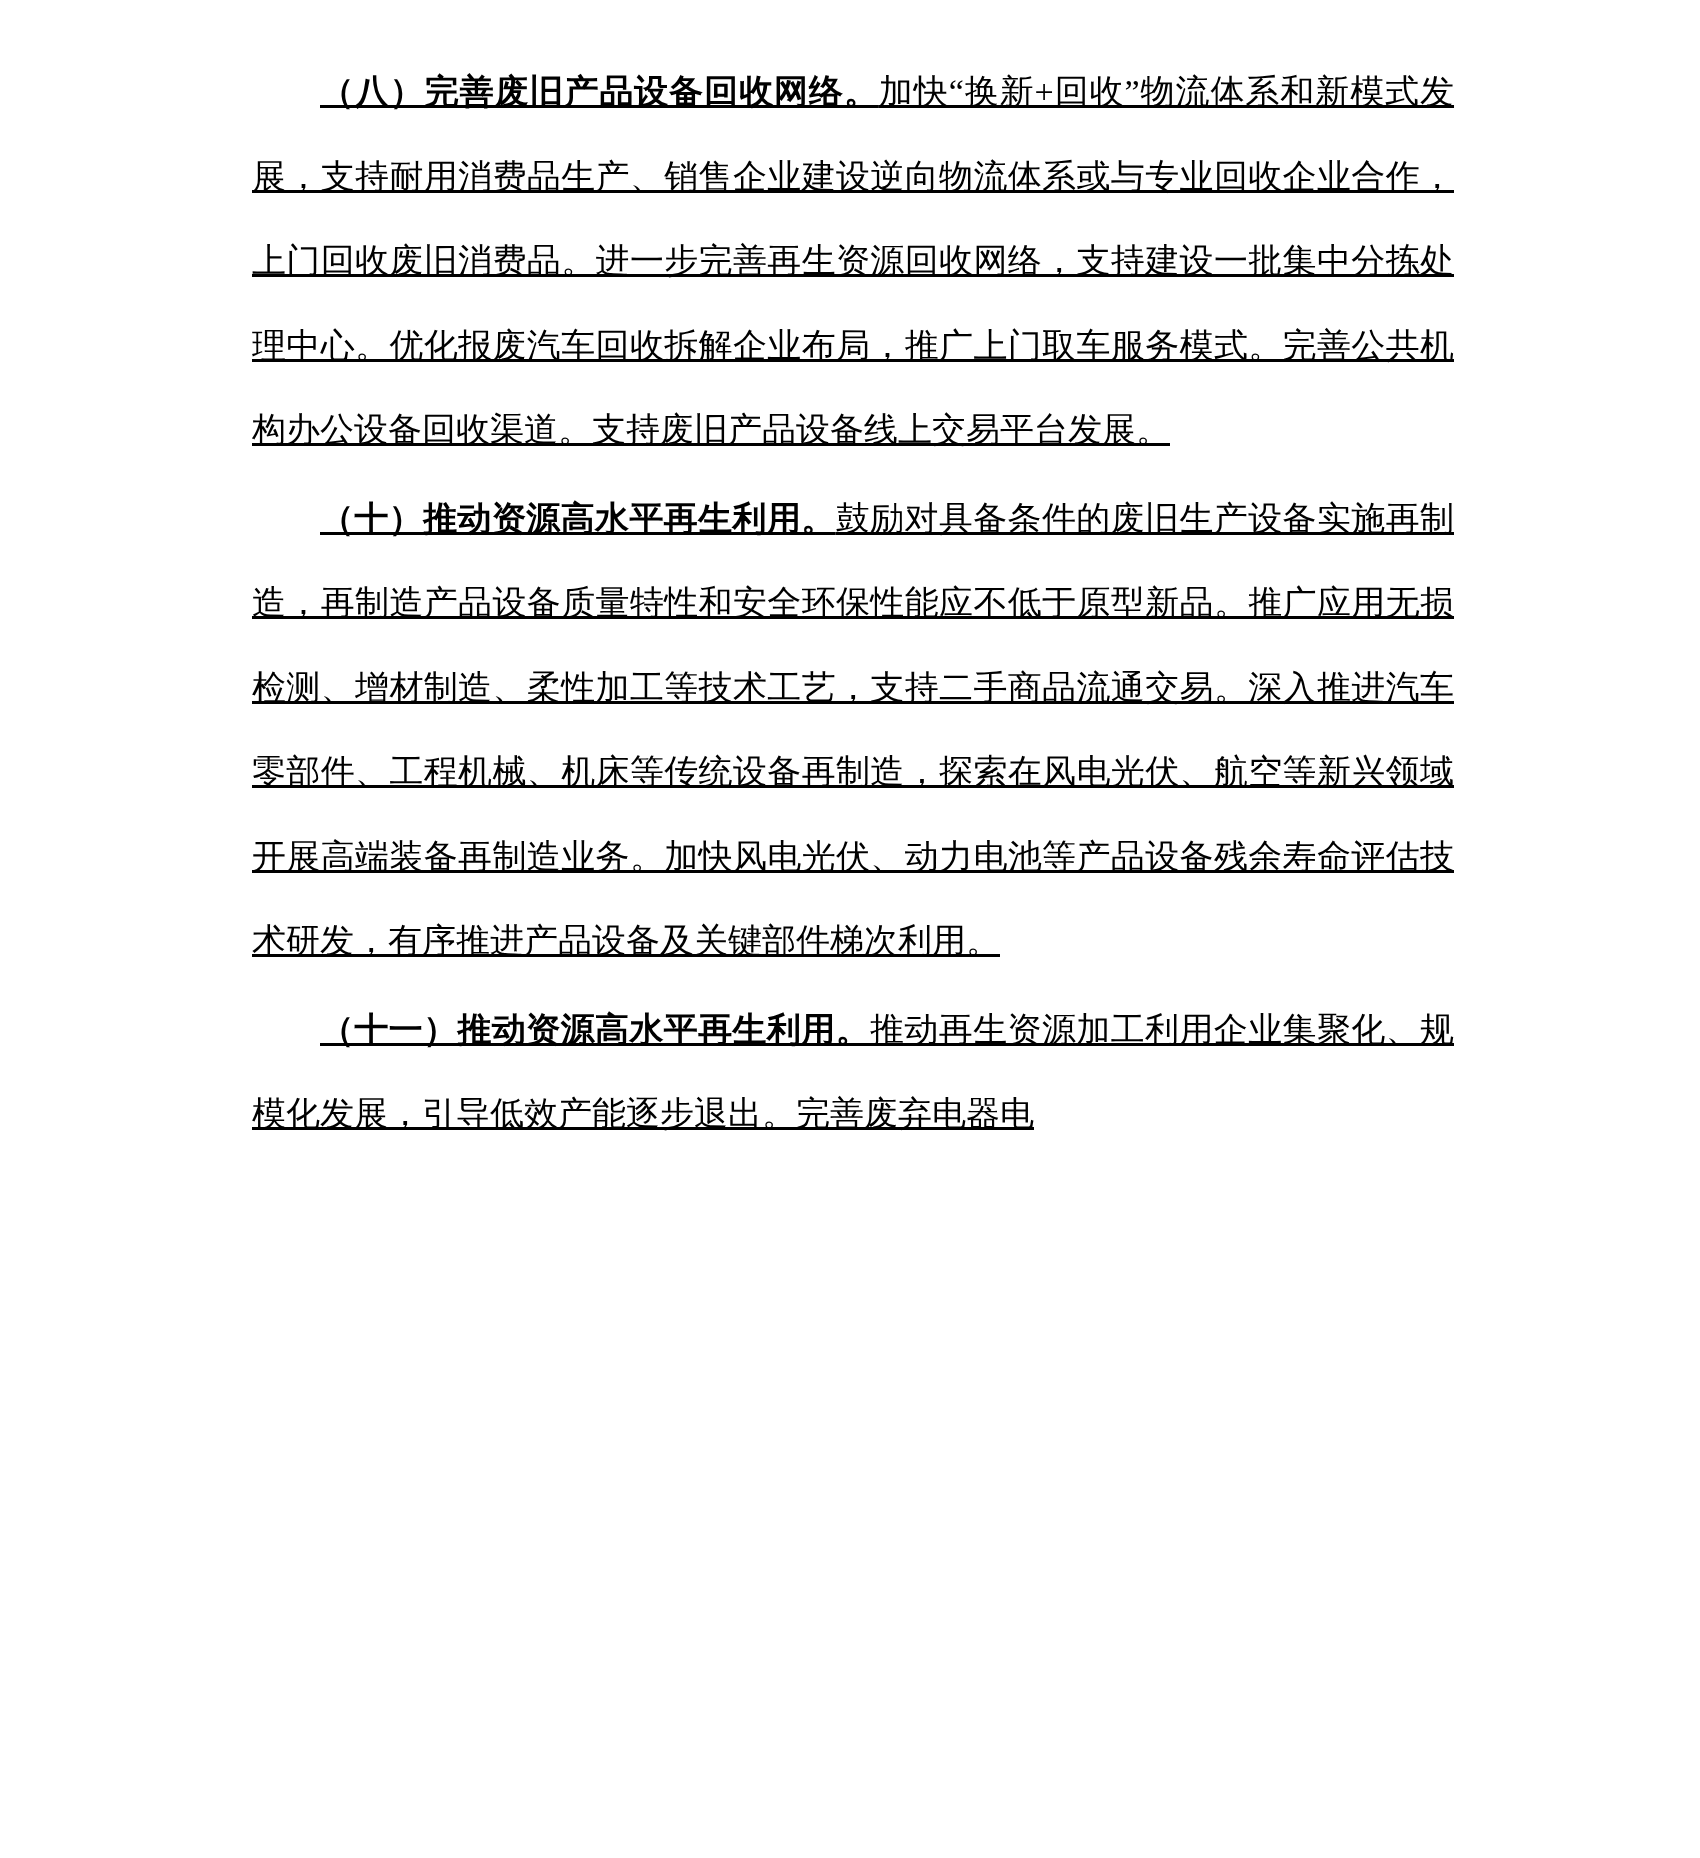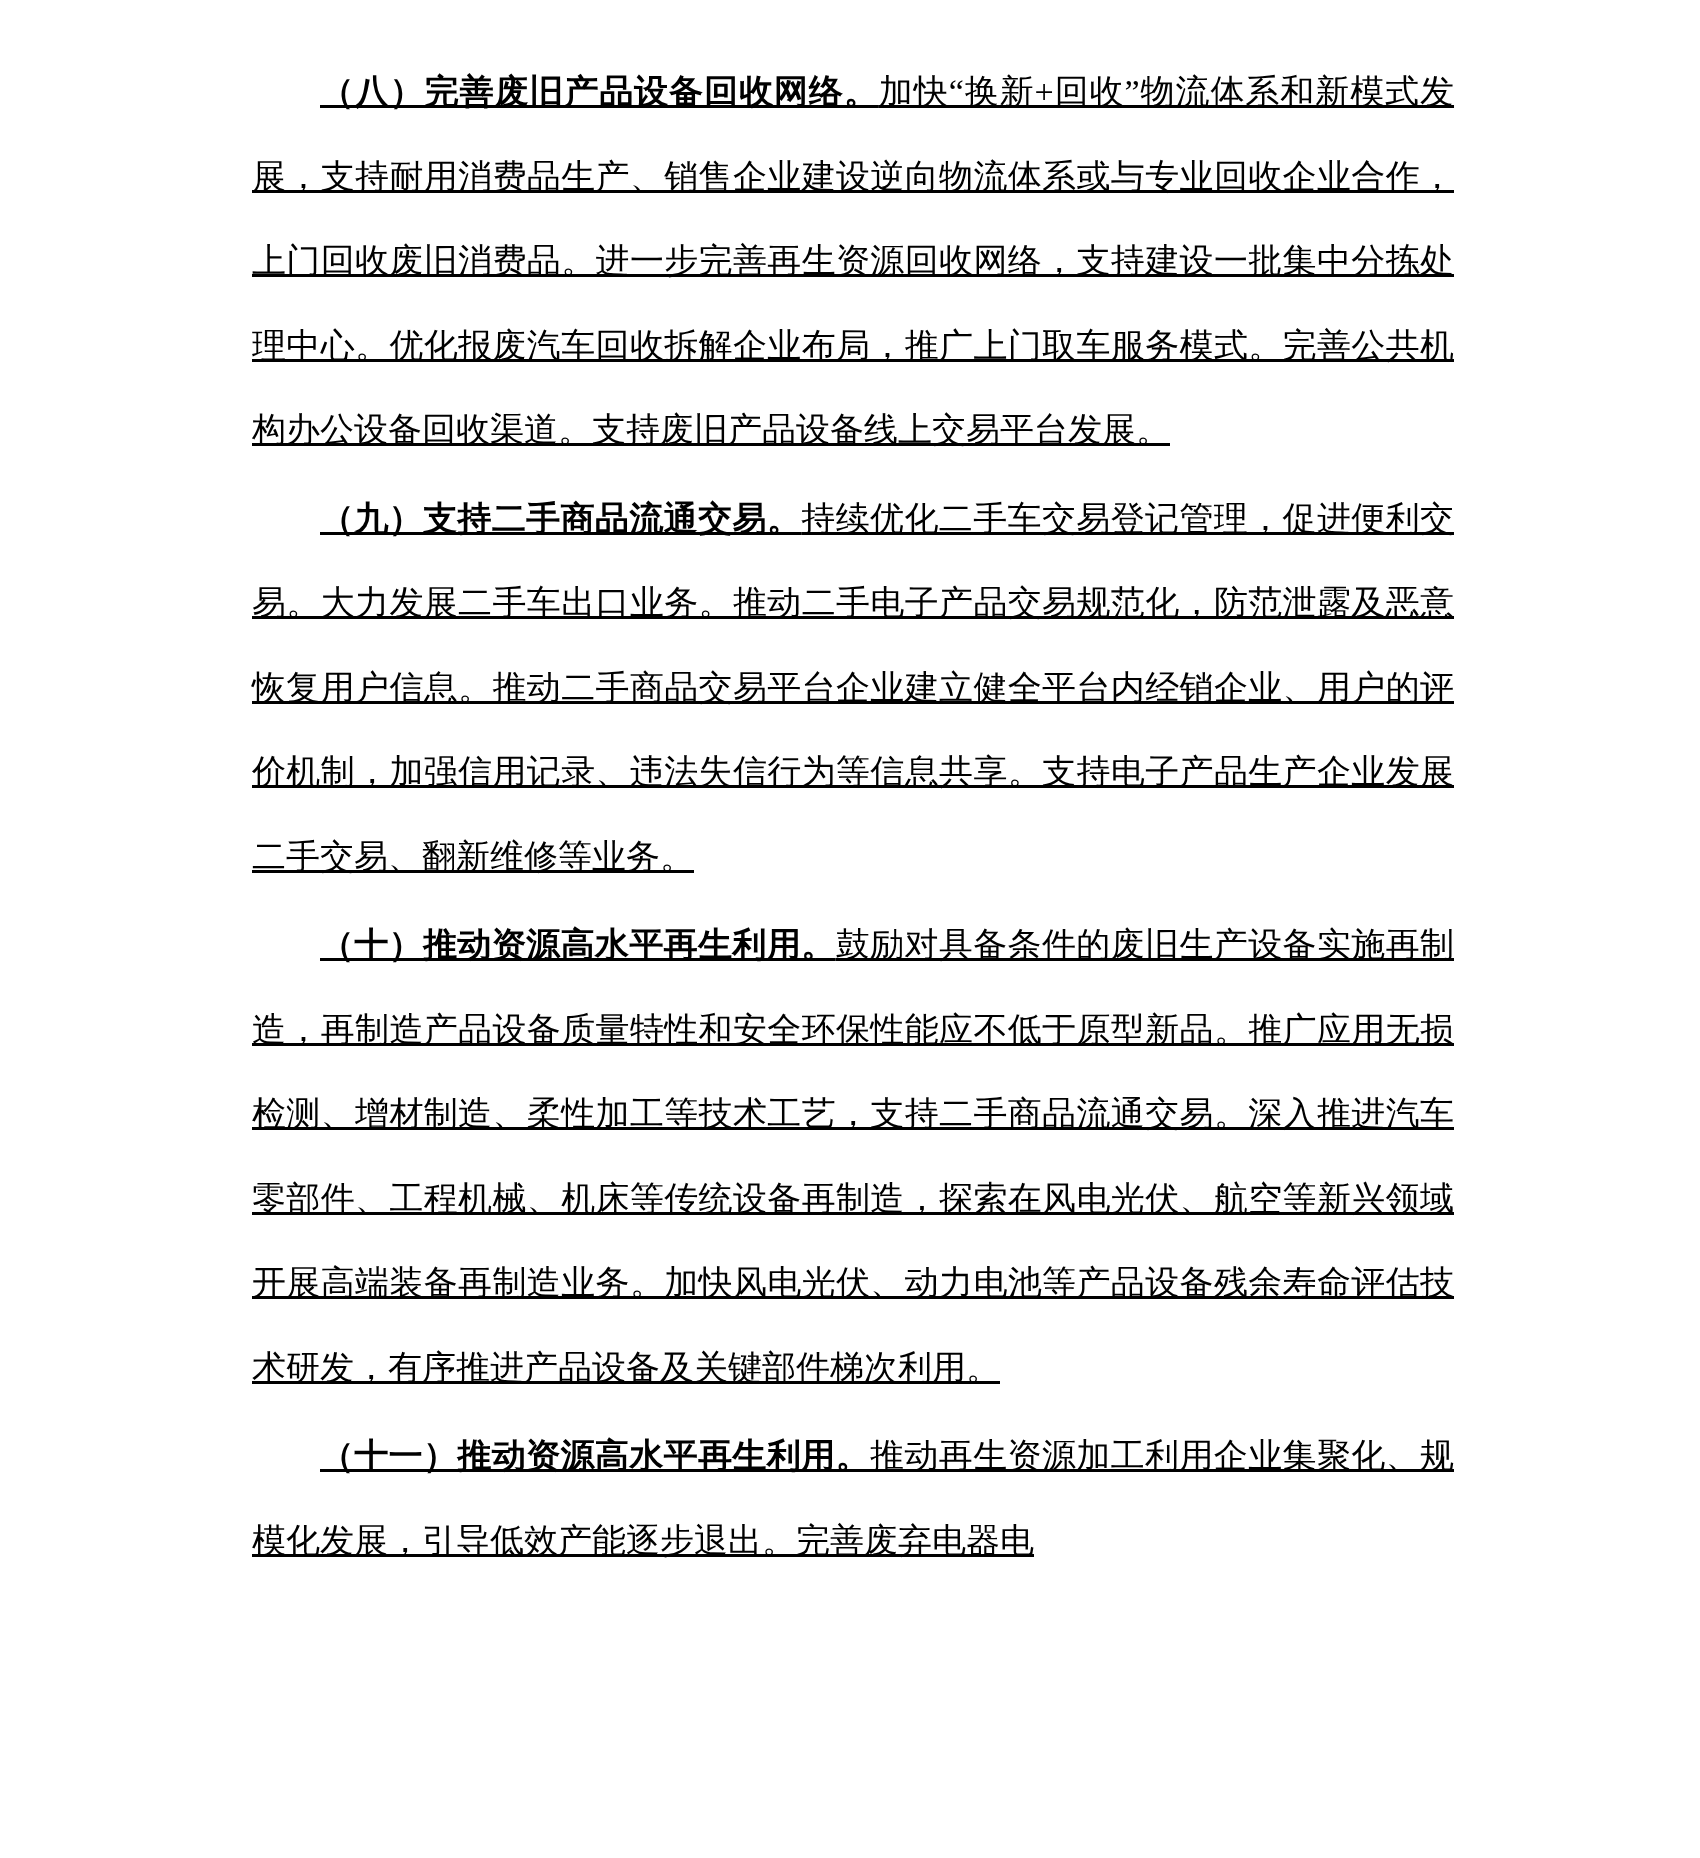--- a/index.html
+++ b/index.html
@@ -36,16 +36,15 @@
   }
   .para .body-text {
     font-weight: normal;
   }
 </style>
 </head>
 <body>
 
 <div class="page">
   <p class="para"><span class="lead">（八）完善废旧产品设备回收网络。</span><span class="body-text">加快“换新+回收”物流体系和新模式发展，支持耐用消费品生产、销售企业建设逆向物流体系或与专业回收企业合作，上门回收废旧消费品。进一步完善再生资源回收网络，支持建设一批集中分拣处理中心。优化报废汽车回收拆解企业布局，推广上门取车服务模式。完善公共机构办公设备回收渠道。支持废旧产品设备线上交易平台发展。</span></p>
-  <p class="para"><span class="lead">（九）支持二手商品流通交易。</span><span class="body-text">持续优化二手车交易登记管理，促进便利交易。大力发展二手车出口业务。推动二手电子产品交易规范化，防范泄露及恶意恢复用户信息。推动二手商品交易平台企业建立健全平台内经销企业、用户的评价机制，加强信用记录、违法失信行为等信息共享。支持电子产品生产企业发展二手交易、翻新维修等业务。</span></p>
   <p class="para"><span class="lead">（十）推动资源高水平再生利用。</span><span class="body-text">鼓励对具备条件的废旧生产设备实施再制造，再制造产品设备质量特性和安全环保性能应不低于原型新品。推广应用无损检测、增材制造、柔性加工等技术工艺，支持二手商品流通交易。深入推进汽车零部件、工程机械、机床等传统设备再制造，探索在风电光伏、航空等新兴领域开展高端装备再制造业务。加快风电光伏、动力电池等产品设备残余寿命评估技术研发，有序推进产品设备及关键部件梯次利用。</span></p>
   <p class="para"><span class="lead">（十一）推动资源高水平再生利用。</span><span class="body-text">推动再生资源加工利用企业集聚化、规模化发展，引导低效产能逐步退出。完善废弃电器电</span></p>
 </div>
 
 </body></html>

